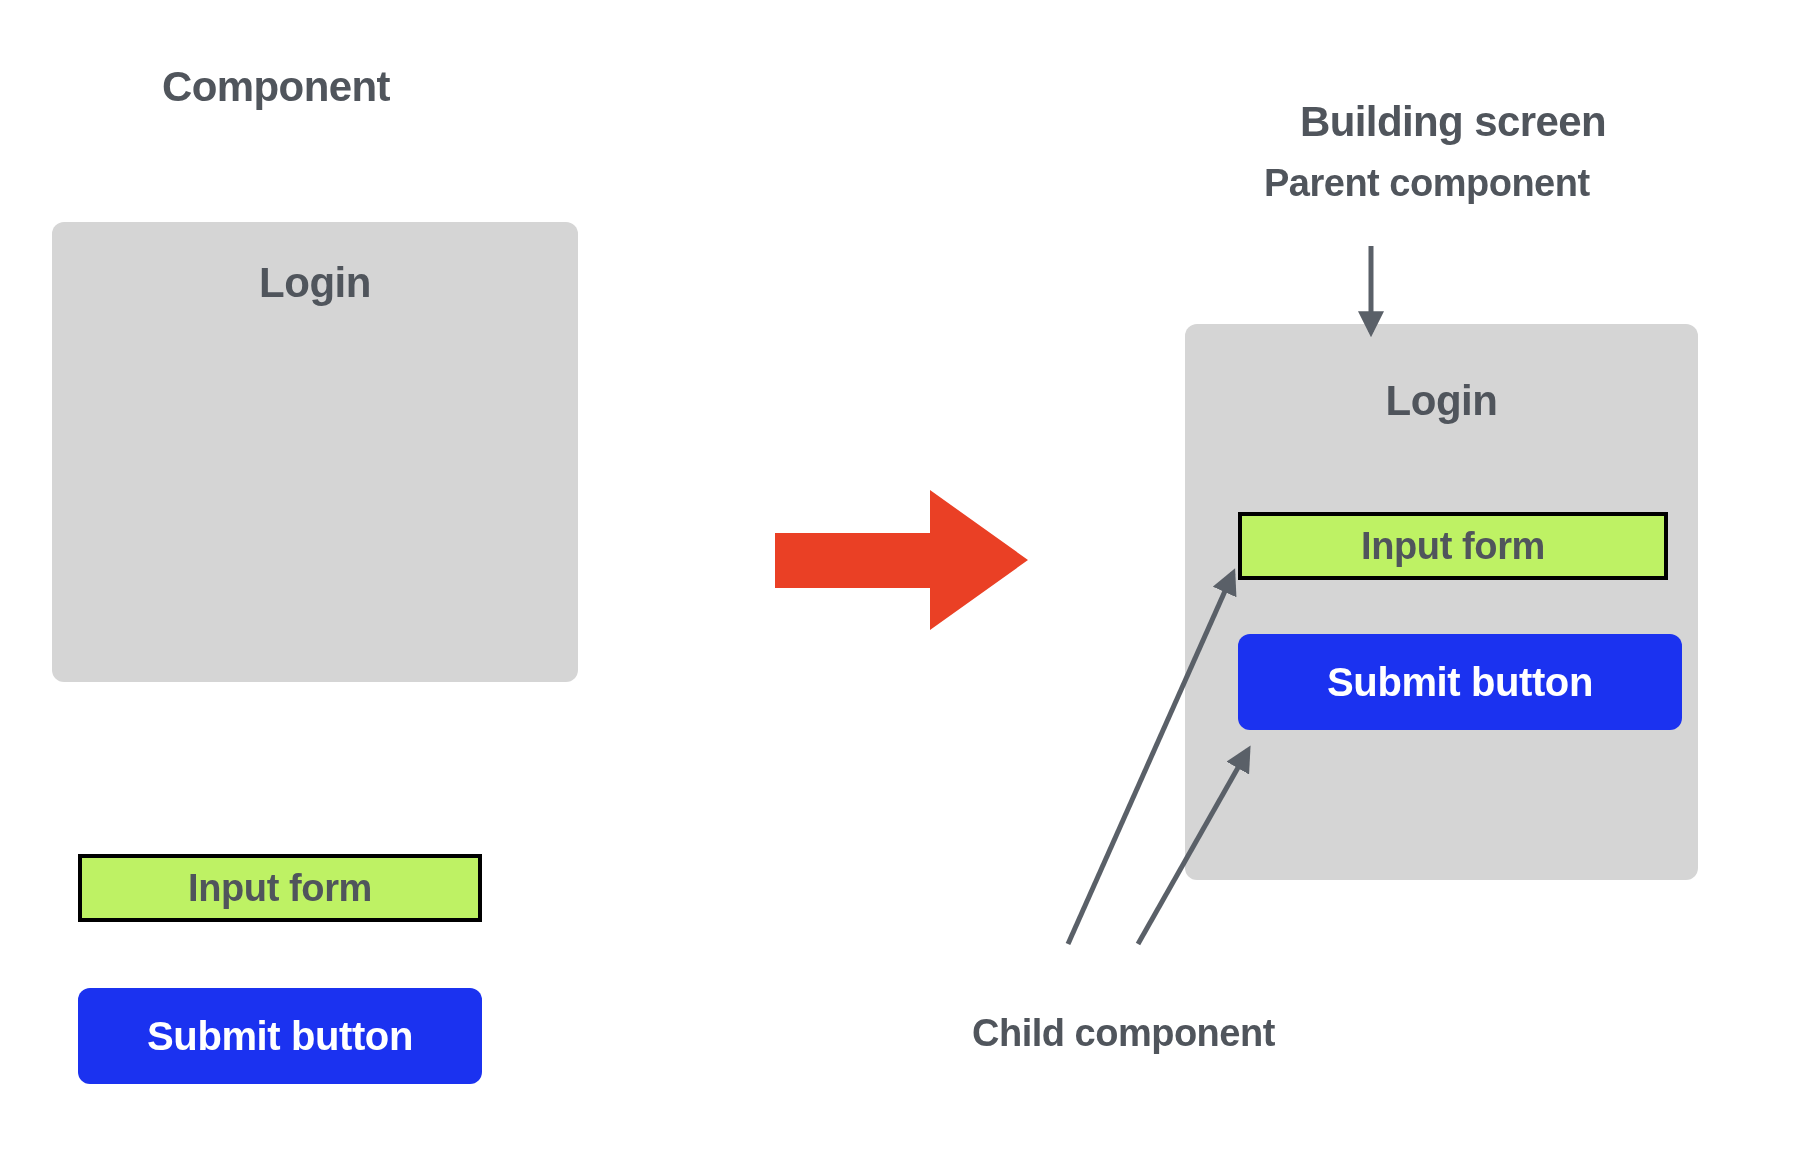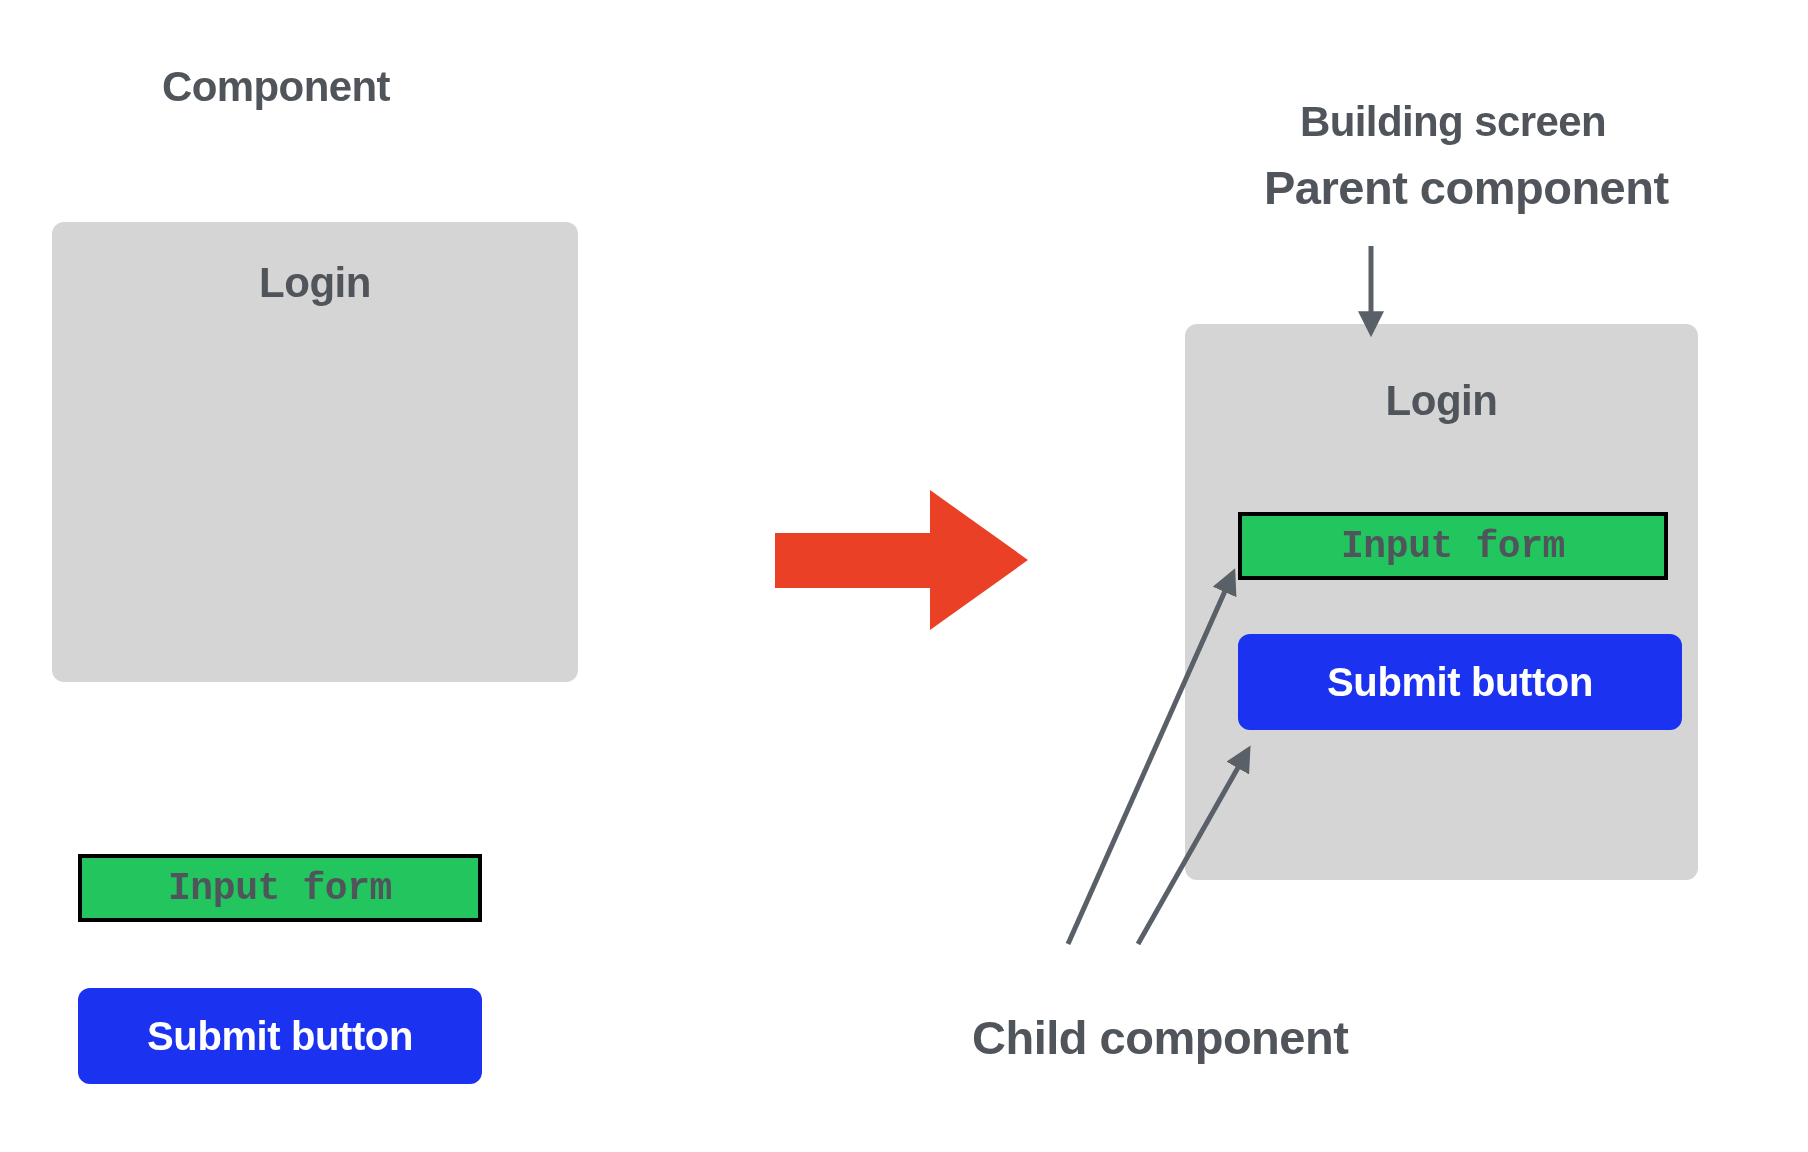--- a/index.html
+++ b/index.html
@@ -24,21 +24,21 @@
     font-weight: 700;
     letter-spacing: -0.4px;
     white-space: nowrap;
     line-height: 1;
   }
   .section-title {
     font-size: 42px;
     letter-spacing: -0.6px;
   }
   .annot {
-    font-size: 47px;
+    font-size: 38px;
     letter-spacing: -0.5px;
   }
 
   
   .panel {
     position: absolute;
     background: #d5d5d5;
     border-radius: 12px;
   }
   .panel-title {
@@ -48,31 +48,30 @@
     color: #50555c;
     font-weight: 700;
     font-size: 42px;
     letter-spacing: -0.5px;
     line-height: 1;
   }
 
   
   .input-box {
     position: absolute;
-    background: #22c55e;
+    background: #bef264;
     border: 4px solid #000000;
     box-sizing: border-box;
     display: flex;
     align-items: center;
     justify-content: center;
     color: #50555c;
     font-weight: 700;
     font-size: 38px;
     letter-spacing: -0.4px;
-    font-family: Liberation Mono, monospace;
   }
 
   
   .submit-btn {
     position: absolute;
     background: #1b32f0;
     border-radius: 12px;
     box-sizing: border-box;
     display: flex;
     align-items: center;

